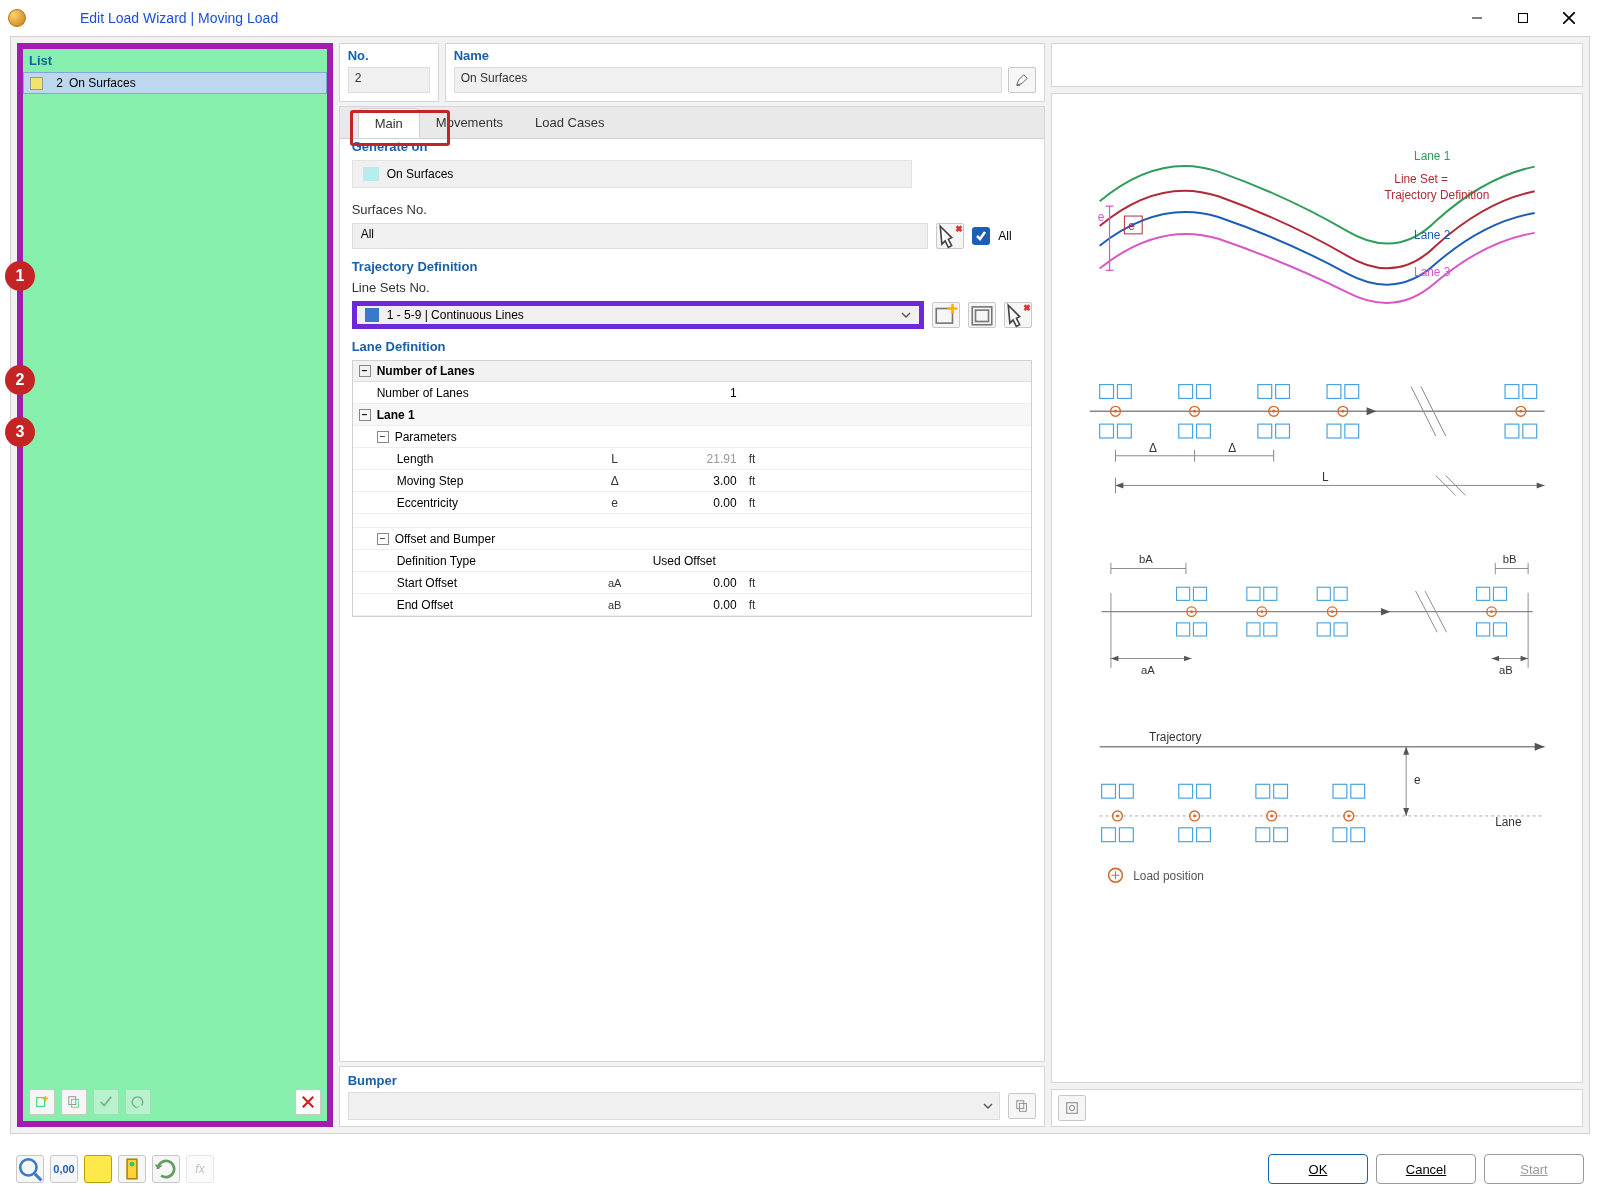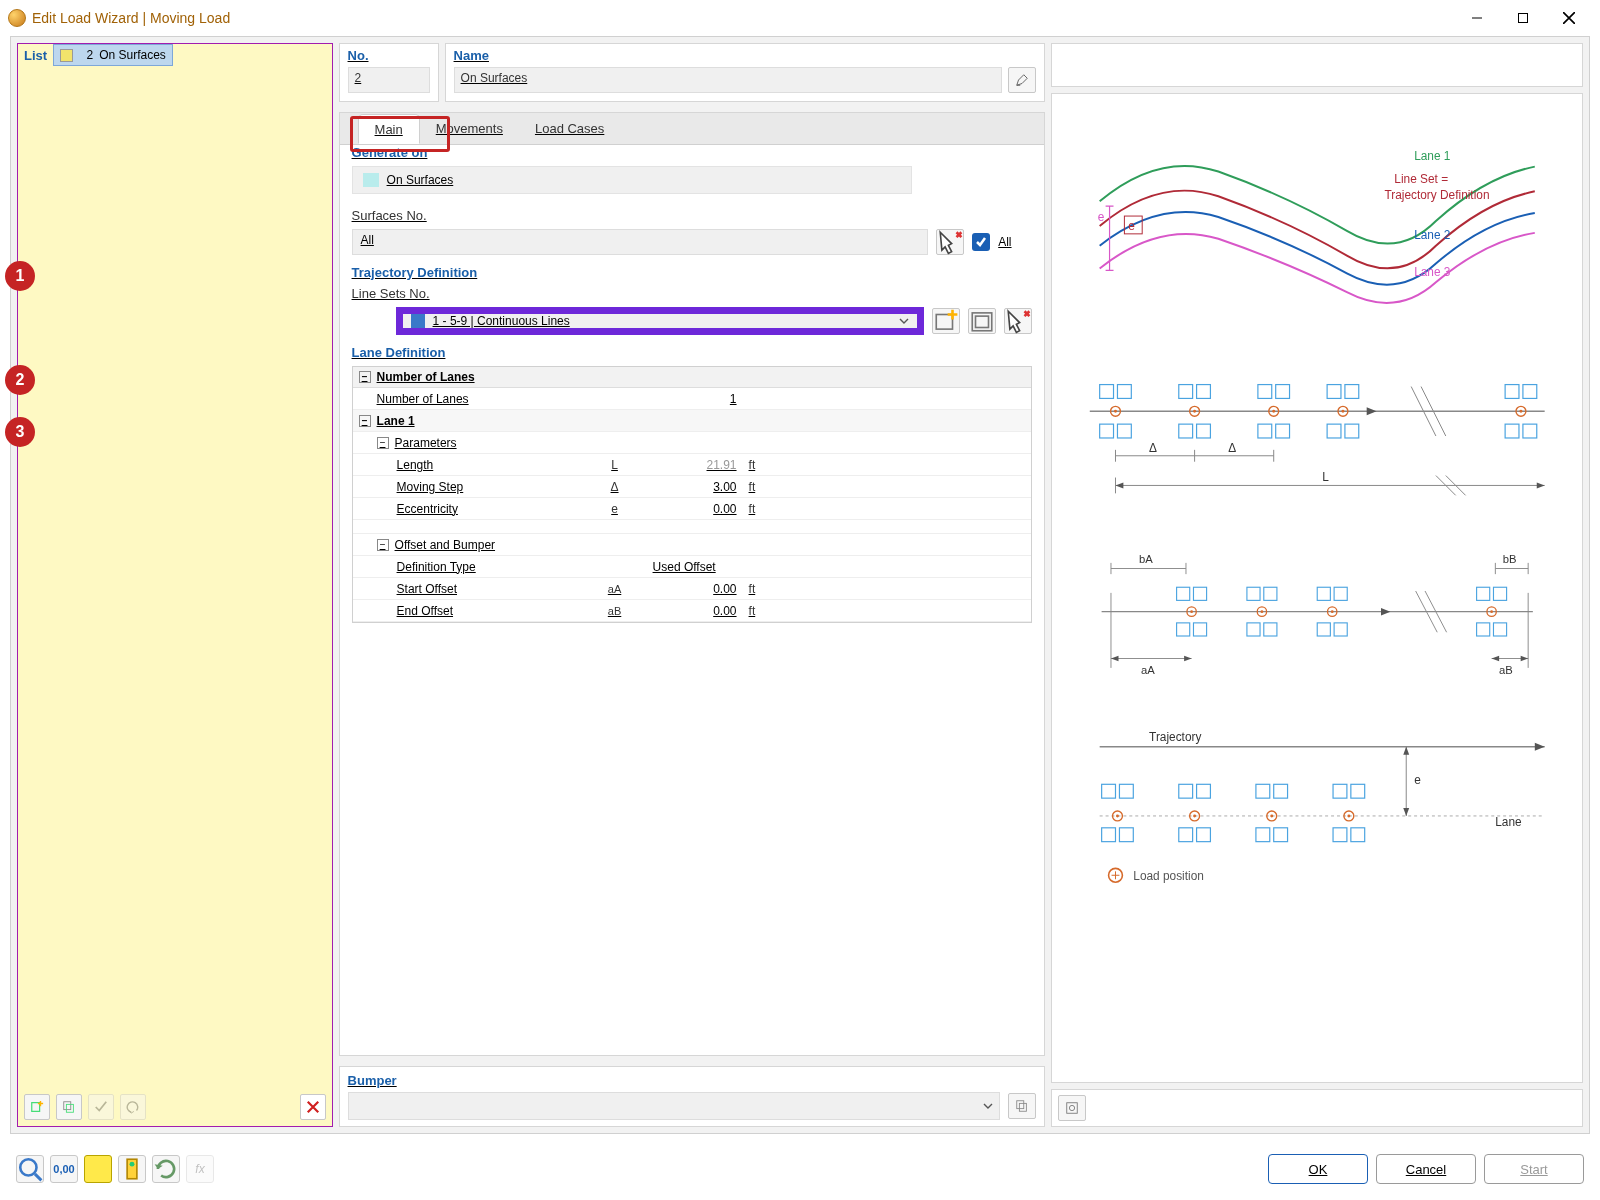--- a/index.html
+++ b/index.html
@@ -1,45 +1,45 @@
 <!DOCTYPE html>
 <html><head>
 <meta charset="utf-8">
 <style>
 * { box-sizing: border-box; margin: 0; padding: 0; font-family: "Segoe UI", Tahoma, sans-serif; font-size: 12px; }
 body { background: #fff; width: 1600px; height: 1200px; overflow: hidden; position: relative; }
 
 
 .titlebar { height: 36px; display:flex; align-items:center; padding: 0 8px; background:#fff; border-bottom:1px solid #fff;}
 .titlebar .app-icon { width:18px; height:18px; margin-right:6px; border-radius:50%; background: radial-gradient(circle at 30% 30%, #ffd36b, #c77818); border:1px solid #b37515;}
-.titlebar .title-text { flex:1; font-size:14px; color:#a16207;}
+.titlebar .title-text { flex:1; font-size:14px; color:#1d4ed8;margin-left:48px;}
 .win-btns { display:flex; gap:0;}
 .win-btn { width:46px; height:30px; display:flex; align-items:center; justify-content:center; }
 .win-btn svg { width:10px; height:10px; stroke:#000; stroke-width:1; fill:none;}
 .win-btn.close svg { width:12px; height:12px; stroke-width:1.4;}
 
 
 .workspace { position:absolute; top:36px; left:10px; right:10px; bottom:66px; background:#f2f2f2; border:1px solid #d0d0d0; display:flex; gap:6px; padding:6px;}
 
 
-.left-col { width:320px; display:flex; flex-direction:row; background:#fef9c3; border:1px solid #a21caf; position:relative;}
+.left-col { width:320px; display:flex; flex-direction:column; background:#86efac; border:6px solid #a21caf; position:relative;}
 .left-col .list-header { padding:4px 6px; color:#1a5fa9; font-weight:600; font-size:13px;}
 .list-item { display:flex; align-items:center; height:22px; padding:0 6px; gap:6px;}
 .list-item.selected { background:#bdd7ee; border:1px solid #7da7d9;}
 .list-item .swatch { width:13px; height:13px; background:#f2e36b; border:1px solid #999;}
 .list-item .num { min-width:14px; text-align:right; color:#000;}
 .left-toolbar { position:absolute; bottom:6px; left:6px; right:6px; display:flex; gap:6px; align-items:center;}
 .tool-btn { width:26px; height:26px; border:1px solid #c8c8c8; background:#f6f6f6; display:flex; align-items:center; justify-content:center; border-radius:2px;}
 .tool-btn svg { width:14px; height:14px;}
 .left-toolbar .spacer { flex:1; }
 .left-toolbar .delete { background:#fff; border:1px solid #c8c8c8;}
 .left-toolbar .delete svg { stroke:#d02020; stroke-width:2.5; }
 
 
-.center-col { flex:1; display:flex; flex-direction:column; gap:10px; position:relative;text-decoration:underline;}
+.center-col { flex:1; display:flex; flex-direction:column; gap:4px; position:relative;}
 .header-row { display:flex; gap:6px;}
 .panel { background:#fff; border:1px solid #d6d6d6;}
 .no-panel { width:100px; padding:4px 8px 8px 8px;}
 .name-panel { flex:1; padding:4px 8px 8px 8px; display:flex; flex-direction:column;}
 .panel-label { color:#1a5fa9; font-weight:600; font-size:13px; margin-bottom:4px;}
 .field-ro { height:26px; background:#f0f0f0; border:1px solid #ddd; padding:3px 6px; color:#333;}
 .name-row { display:flex; gap:6px; align-items:center;}
 .name-row .field-ro { flex:1;}
 .icon-btn { width:28px; height:26px; border:1px solid #c8c8c8; background:#f6f6f6; display:flex; align-items:center; justify-content:center; border-radius:2px;}
 .icon-btn svg{width:14px;height:14px;}
@@ -57,21 +57,21 @@
 .gray-box { background:#f0f0f0; border:1px solid #e3e3e3; height:28px; display:flex; align-items:center; padding:0 10px; gap:8px;}
 .gray-box .swatch-lt { width:16px;height:14px;background:#b9ecec;}
 .row { display:flex; align-items:center; gap:8px; margin-top:6px;}
 .label-inline { color:#333; font-size:13px; margin-top:6px;}
 .textfield { flex:1; height:26px; background:#f0f0f0; border:1px solid #ddd; padding:3px 8px;}
 .surf-row .textfield{flex:1;}
 .pick-btn { width:28px; height:26px; border:1px solid #c8c8c8; background:#f6f6f6; display:flex; align-items:center; justify-content:center; border-radius:2px;}
 .checkbox { width:18px;height:18px; border-radius:3px; background:#1a5fb4; display:flex; align-items:center; justify-content:center;}
 .checkbox svg{stroke:#fff; stroke-width:2.5; fill:none; width:12px;height:12px;}
 
-.dropdown { flex:1; height:28px; background:#f0f0f0; border:7px solid #6d28d9; display:flex; align-items:center; padding:0 8px; justify-content:space-between;margin-left:44px;}
+.dropdown { flex:1; height:28px; background:#f0f0f0; border:5px solid #6d28d9; display:flex; align-items:center; padding:0 8px; justify-content:space-between;}
 .dropdown .dd-content{display:flex;align-items:center;gap:8px;}
 .dropdown .sq{width:14px;height:14px;background:#3a79c9;}
 .dd-arrow{width:10px;height:10px;}
 
 
 .lane-table { margin-top:4px; border:1px solid #d0d0d0;}
 .lane-table .hdr{background:#f2f2f2; border-bottom:1px solid #ddd; padding:3px 6px; display:flex; align-items:center; font-weight:600;}
 .tree-toggle{width:12px;height:12px;border:1px solid #888;display:inline-flex;align-items:center;justify-content:center;margin-right:6px;font-size:10px;line-height:1;}
 .lane-row { display:flex; align-items:center; height:22px; border-bottom:1px solid #eee;}
 .lane-row .c1{width:230px; padding-left:6px; display:flex; align-items:center;}

